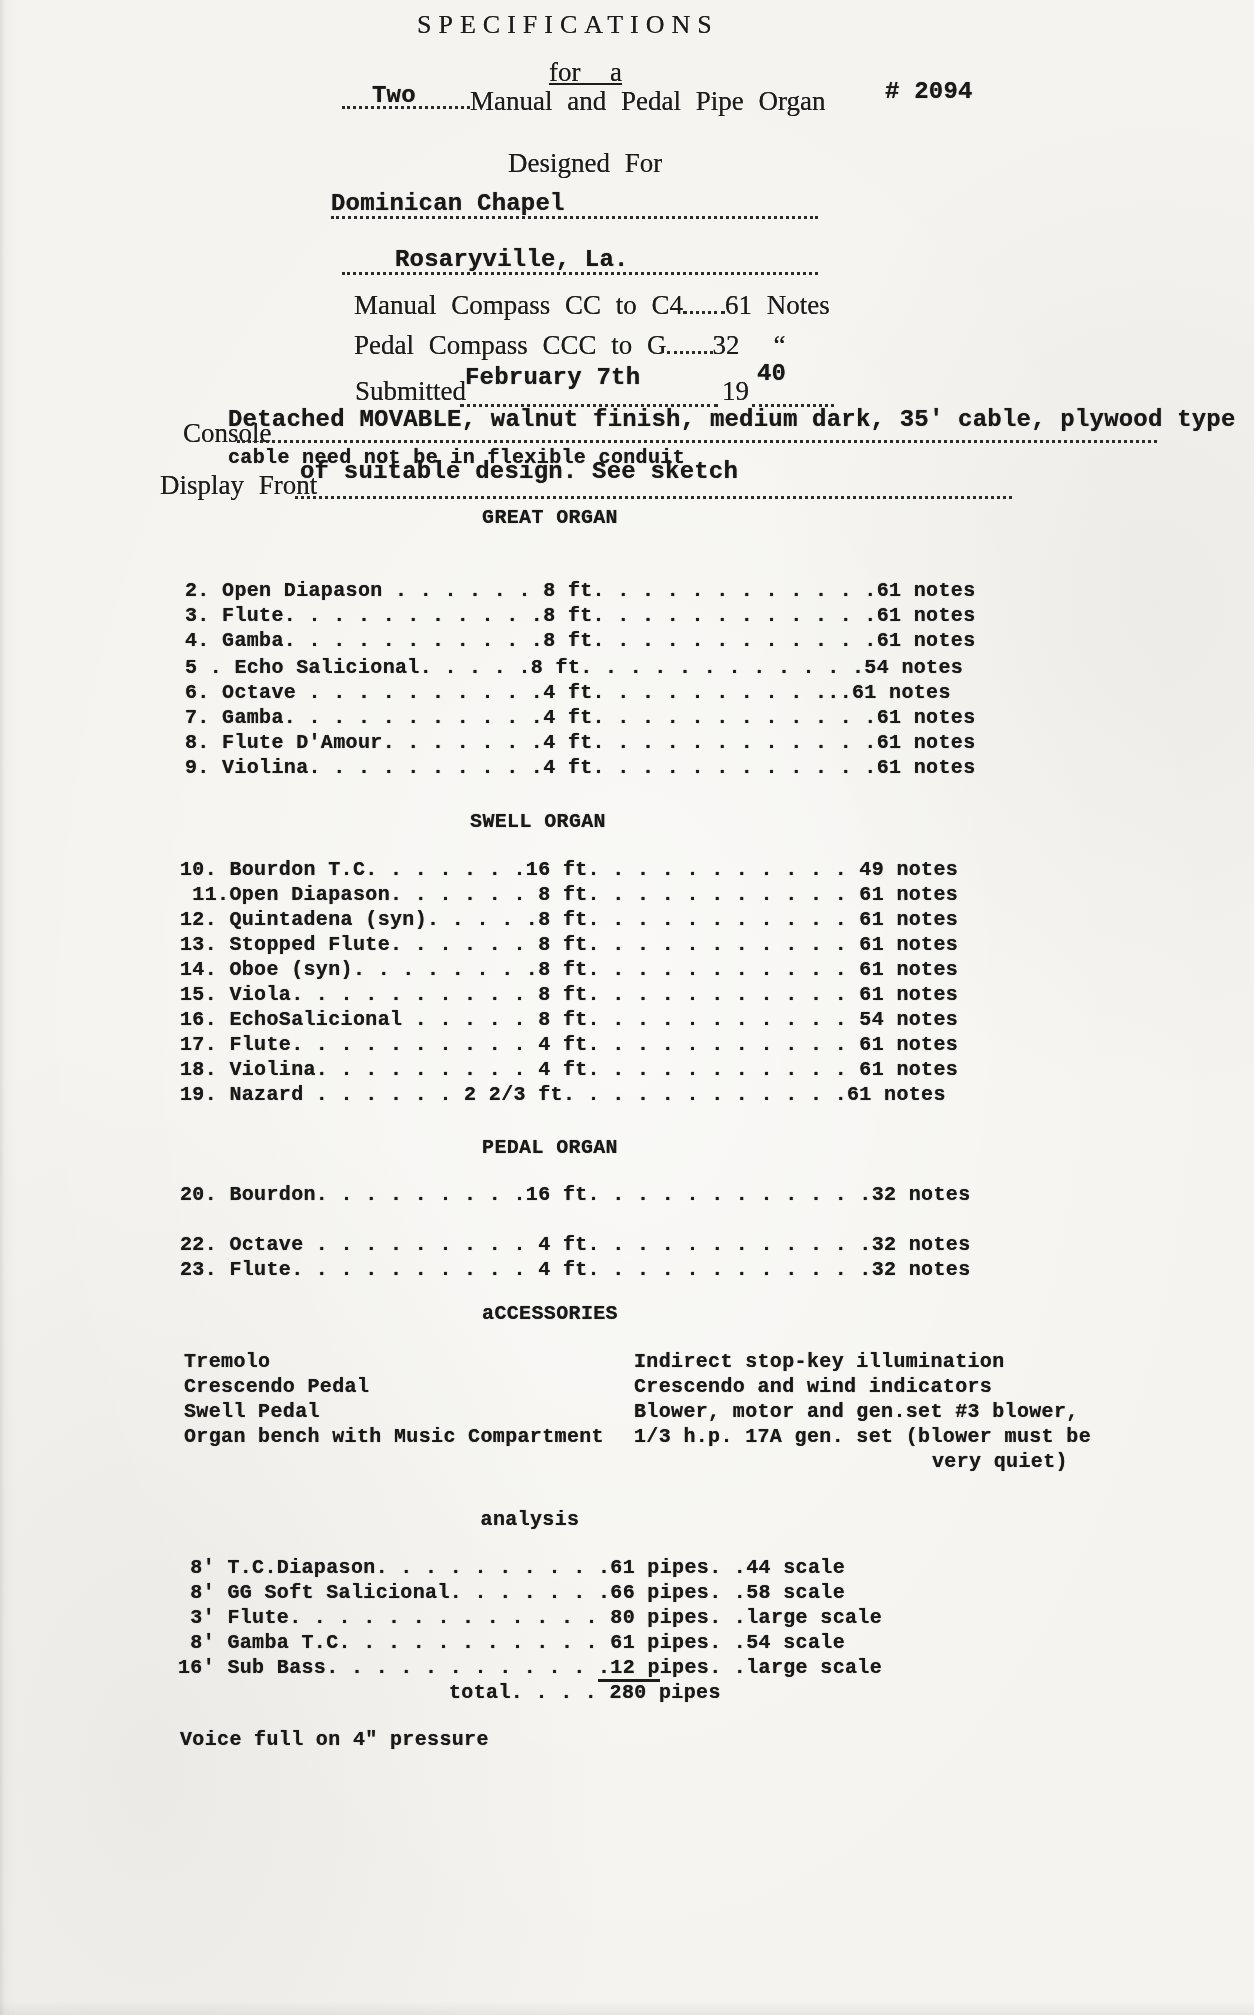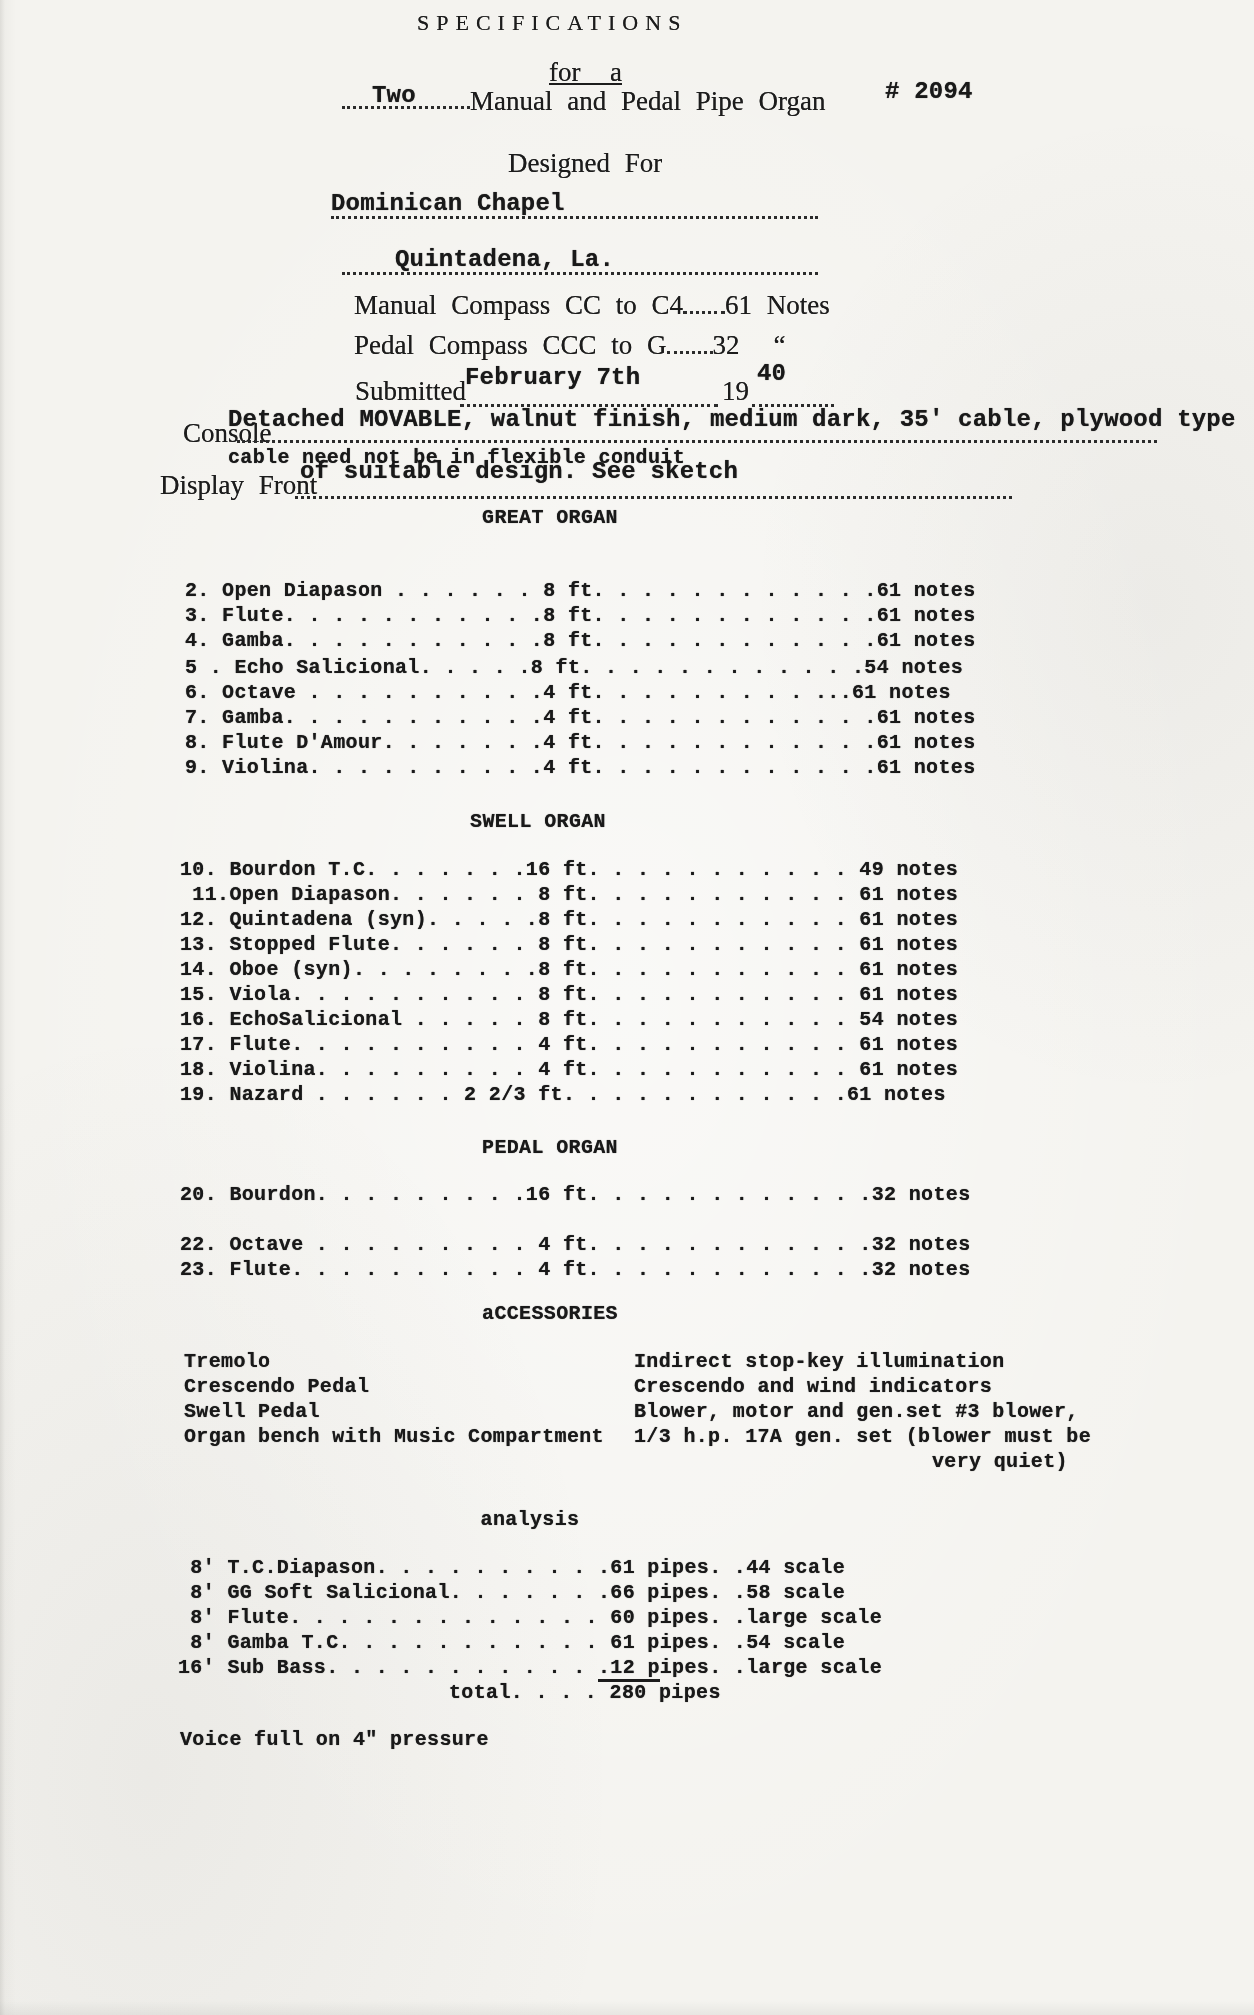--- a/index.html
+++ b/index.html
@@ -16,21 +16,21 @@
       radial-gradient(ellipse at 12% 88%, rgba(90,88,84,0.06), rgba(0,0,0,0) 30%),
       radial-gradient(ellipse at 92% 30%, rgba(90,88,84,0.05), rgba(0,0,0,0) 25%),
       radial-gradient(ellipse at 50% 50%, rgba(255,255,255,0.5), rgba(0,0,0,0) 70%),
       #f4f3ef;
   }
   .abs{position:absolute;white-space:pre;}
   .serif{
     font-family:"Liberation Serif",serif;font-size:27px;color:#1c1c1c;
     word-spacing:8px;text-shadow:0 0 0.6px rgba(20,20,20,.75);
   }
-  .title{font-size:22px;letter-spacing:7px;word-spacing:10px;}
+  .title{font-size:26px;letter-spacing:7px;word-spacing:10px;}
   .typed{
     font-family:"Liberation Mono","DejaVu Sans Mono",monospace;
     font-weight:bold;font-size:20px;letter-spacing:0.35px;color:#191919;
     text-shadow:0 0 0.8px rgba(15,15,15,.8);
   }
   .typed-lg{font-size:24px;letter-spacing:0.2px;}
   .heading{text-align:center;}
   .rule{position:absolute;height:0;border-bottom:3px dotted #2b2b2b;}
   .idot{display:inline-block;height:4px;border-bottom:3px dotted #2b2b2b;}
   .ul{border-bottom:3px solid #1c1c1c;}
@@ -48,21 +48,21 @@
   <div class="abs typed typed-lg" style="left:372px;top:82px;">Two</div>
   <div class="abs serif" style="left:470px;top:86px;">Manual and Pedal Pipe Organ</div>
   <div class="abs typed typed-lg" style="left:885px;top:78px;"># 2094</div>
 
   <div class="abs serif" style="left:508px;top:148px;">Designed For</div>
 
   <div class="rule" style="left:331px;top:216px;width:487px;"></div>
   <div class="abs typed typed-lg" style="left:331px;top:190px;">Dominican Chapel</div>
 
   <div class="rule" style="left:342px;top:272px;width:476px;"></div>
-  <div class="abs typed typed-lg" style="left:395px;top:246px;">Quintadena, La.</div>
+  <div class="abs typed typed-lg" style="left:395px;top:246px;">Rosaryville, La.</div>
 
   <div class="abs serif" style="left:354px;top:290px;"><span>Manual Compass CC to C4</span><span class="idot" style="width:42px;"></span><span>61 Notes</span></div>
 
   <div class="abs serif" style="left:354px;top:330px;"><span>Pedal Compass CCC to G</span><span class="idot" style="width:46px;"></span><span>32</span><span class="ditto">“</span></div>
 
   <div class="abs serif" style="left:355px;top:376px;">Submitted</div>
   <div class="rule" style="left:460px;top:404px;width:258px;"></div>
   <div class="abs typed typed-lg" style="left:465px;top:364px;">February 7th</div>
   <div class="abs serif" style="left:722px;top:376px;">19</div>
   <div class="rule" style="left:752px;top:404px;width:82px;"></div>
@@ -111,20 +111,20 @@
   <div class="abs typed" style="left:184px;top:1425px;">Organ bench with Music Compartment</div>
   <div class="abs typed" style="left:634px;top:1350px;">Indirect stop-key illumination</div>
   <div class="abs typed" style="left:634px;top:1375px;">Crescendo and wind indicators</div>
   <div class="abs typed" style="left:634px;top:1400px;">Blower, motor and gen.set #3 blower,</div>
   <div class="abs typed" style="left:634px;top:1425px;">1/3 h.p. 17A gen. set (blower must be</div>
   <div class="abs typed" style="left:932px;top:1450px;">very quiet)</div>
 
   <div class="abs typed heading" style="left:160px;top:1508px;width:740px;">analysis</div>
   <div class="abs typed" style="left:178px;top:1556px;"> 8' T.C.Diapason. . . . . . . . . .61 pipes. .44 scale</div>
   <div class="abs typed" style="left:178px;top:1581px;"> 8' GG Soft Salicional. . . . . . .66 pipes. .58 scale</div>
-  <div class="abs typed" style="left:178px;top:1606px;"> 8' Flute. . . . . . . . . . . . . 60 pipes. .large scale</div>
+  <div class="abs typed" style="left:178px;top:1606px;"> 3' Flute. . . . . . . . . . . . . 80 pipes. .large scale</div>
   <div class="abs typed" style="left:178px;top:1631px;"> 8' Gamba T.C. . . . . . . . . . . 61 pipes. .54 scale</div>
   <div class="abs typed" style="left:178px;top:1656px;"><span>16' Sub Bass. . . . . . . . . . . </span><span class="ul">.12 p</span><span>ipes. .large scale</span></div>
   <div class="abs typed" style="left:449px;top:1681px;">total. . . . 280 pipes</div>
 
   <div class="abs typed" style="left:180px;top:1728px;">Voice full on 4" pressure</div>
 
 </div>
 
 </body></html>

